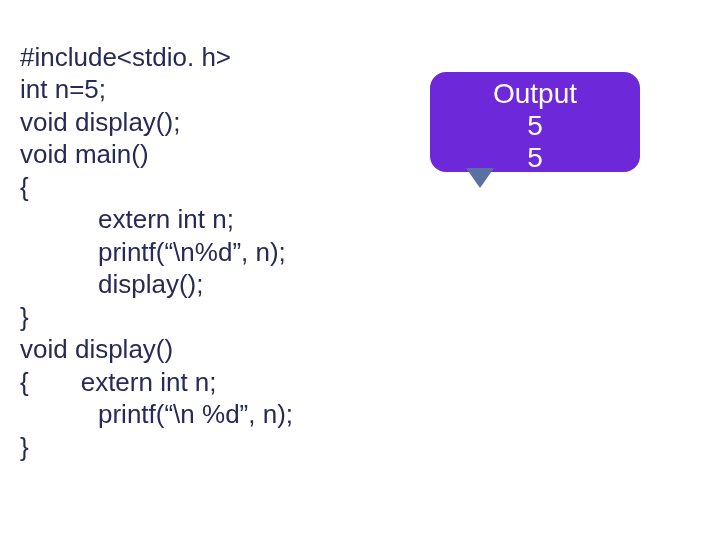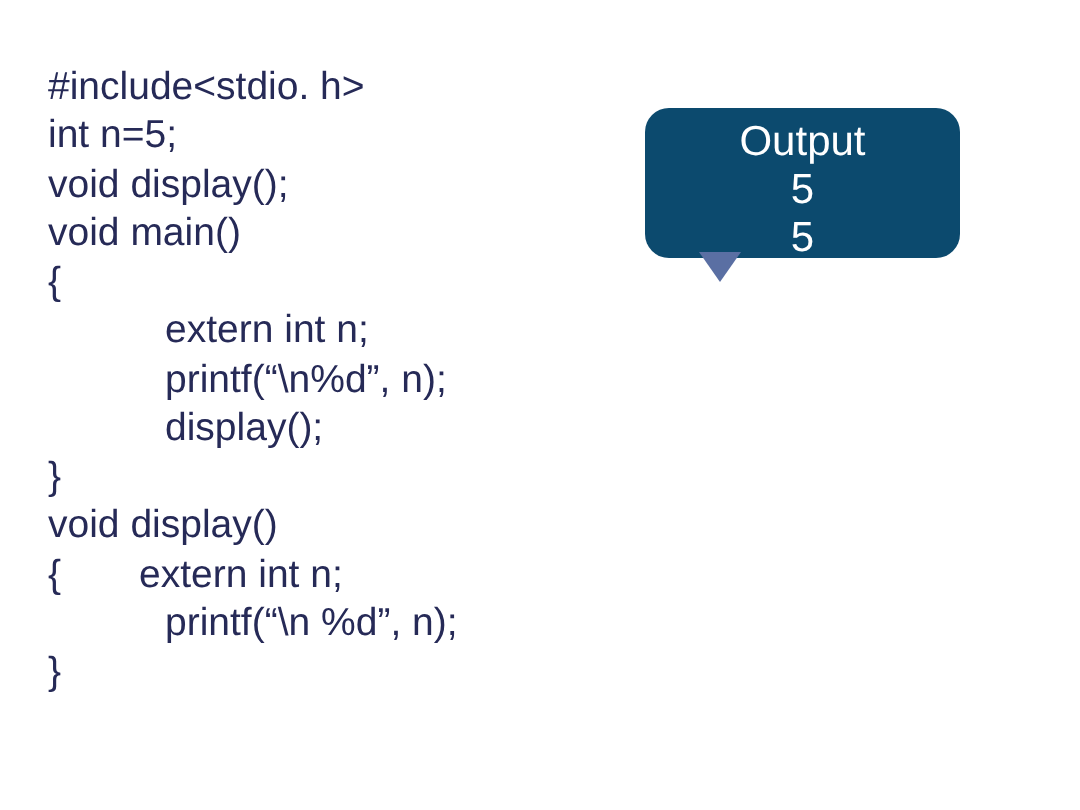--- a/index.html
+++ b/index.html
@@ -1,19 +1,19 @@
 <!DOCTYPE html>
 <html><head>
 <meta charset="utf-8">
 <style>
   html,body{margin:0;padding:0;width:720px;height:540px;background:#fff;font-family:Arial,Helvetica,sans-serif;color:#262a57;overflow:hidden}
   .stage{position:relative;width:720px;height:540px}
-  .code{position:absolute;left:32px;top:8px;font-size:26px;line-height:1.25;white-space:pre}
+  .code{position:absolute;left:20px;top:8px;font-size:26px;line-height:1.25;white-space:pre}
   .code .ind{display:inline-block;width:78px}
-  .callout{position:absolute;left:430px;top:72px;width:210px;height:100px;background:#0c4a6e;border-radius:16px;color:#fff;font-size:28px;text-align:center;line-height:1.15;padding-top:6px;box-sizing:border-box}
+  .callout{position:absolute;left:430px;top:72px;width:210px;height:100px;background:#6d28d9;border-radius:16px;color:#fff;font-size:28px;text-align:center;line-height:1.15;padding-top:6px;box-sizing:border-box}
   .callout .tail{position:absolute;left:36px;bottom:-16px;width:0;height:0;border-left:14px solid transparent;border-right:14px solid transparent;border-top:20px solid #5a6fa3}
 </style>
 </head>
 <body>
 
 <div class="stage">
 
   <div class="code">
 <span>#include&lt;stdio. h&gt;</span>
 <span>int n=5;</span>

